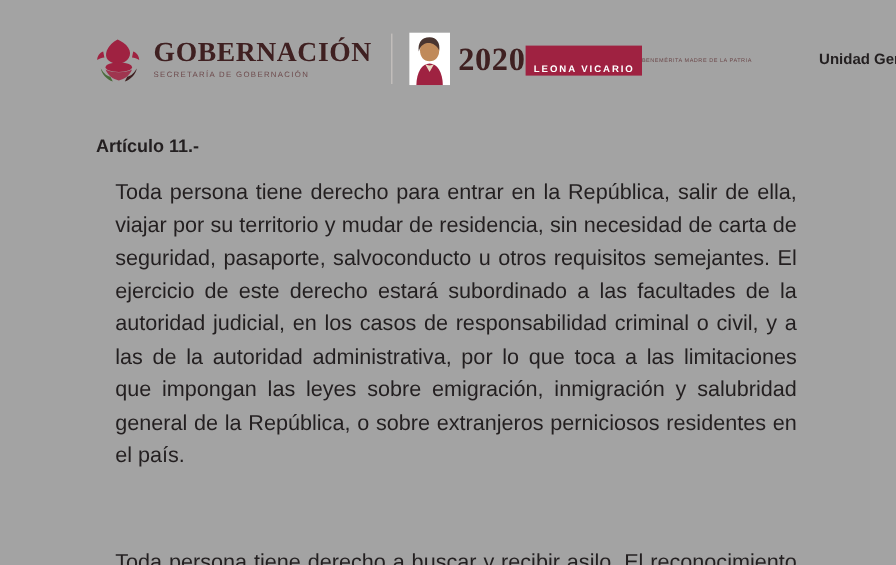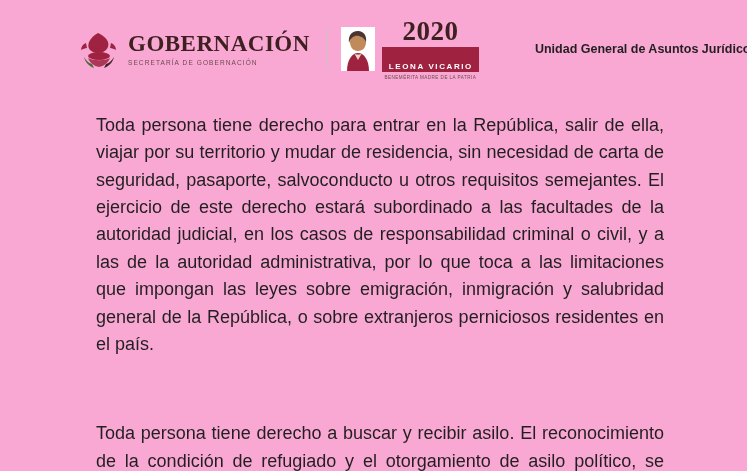--- a/index.html
+++ b/index.html
@@ -11,21 +11,21 @@
     height: 471px;
     background: #ffffff;
     font-family: "Liberation Sans", sans-serif;
     color: #231f20;
     overflow: hidden;
   }
   .page {
     position: relative;
     width: 747px;
     height: 471px;
-    background: #f9a8d4;
+    background: #a3a3a3;
   }
 
   
   .header {
     position: absolute;
     top: 18px;
     left: 0;
     width: 747px;
     height: 62px;
     display: flex;
@@ -75,21 +75,21 @@
   }
   .leona {
     width: 34px;
     height: 44px;
     flex: 0 0 auto;
     margin-right: 7px;
     position: relative;
   }
   .year-block {
     display: flex;
-    flex-direction: column;
+    flex-direction: row;
     align-items: center;
     flex: 0 0 auto;
   }
   .year-num {
     font-size: 27px;
     font-weight: bold;
     color: #3f2021;
     line-height: 1;
     letter-spacing: 0.5px;
     font-family: "Liberation Serif", serif;
@@ -198,19 +198,20 @@
         <div class="year-num">2020</div>
         <div class="year-name">LEONA VICARIO</div>
         <div class="year-caption">BENEMÉRITA MADRE DE LA PATRIA</div>
       </div>
 
       <div class="dept-title">Unidad General de Asuntos Jurídicos</div>
     </div>
   </div>
 
   <div class="content">
+    <div class="article-heading">Artículo 11.-</div>
     <p class="para">Toda persona tiene derecho para entrar en la República, salir de ella, viajar por su territorio y mudar de residencia, sin necesidad de carta de seguridad, pasaporte, salvoconducto u otros requisitos semejantes. El ejercicio de este derecho estará subordinado a las facultades de la autoridad judicial, en los casos de responsabilidad criminal o civil, y a las de la autoridad administrativa, por lo que toca a las limitaciones que impongan las leyes sobre emigración, inmigración y salubridad general de la República, o sobre extranjeros perniciosos residentes en el país.</p>
     <div class="gap-1"></div>
     <div class="gap-2"></div>
     <p class="para">Toda persona tiene derecho a buscar y recibir asilo. El reconocimiento de la condición de refugiado y el otorgamiento de asilo político, se realizarán de conformidad con los tratados internacionales. La ley regulará sus procedencias y excepciones.</p>
   </div>
 
 </div>
 
 </body></html>

